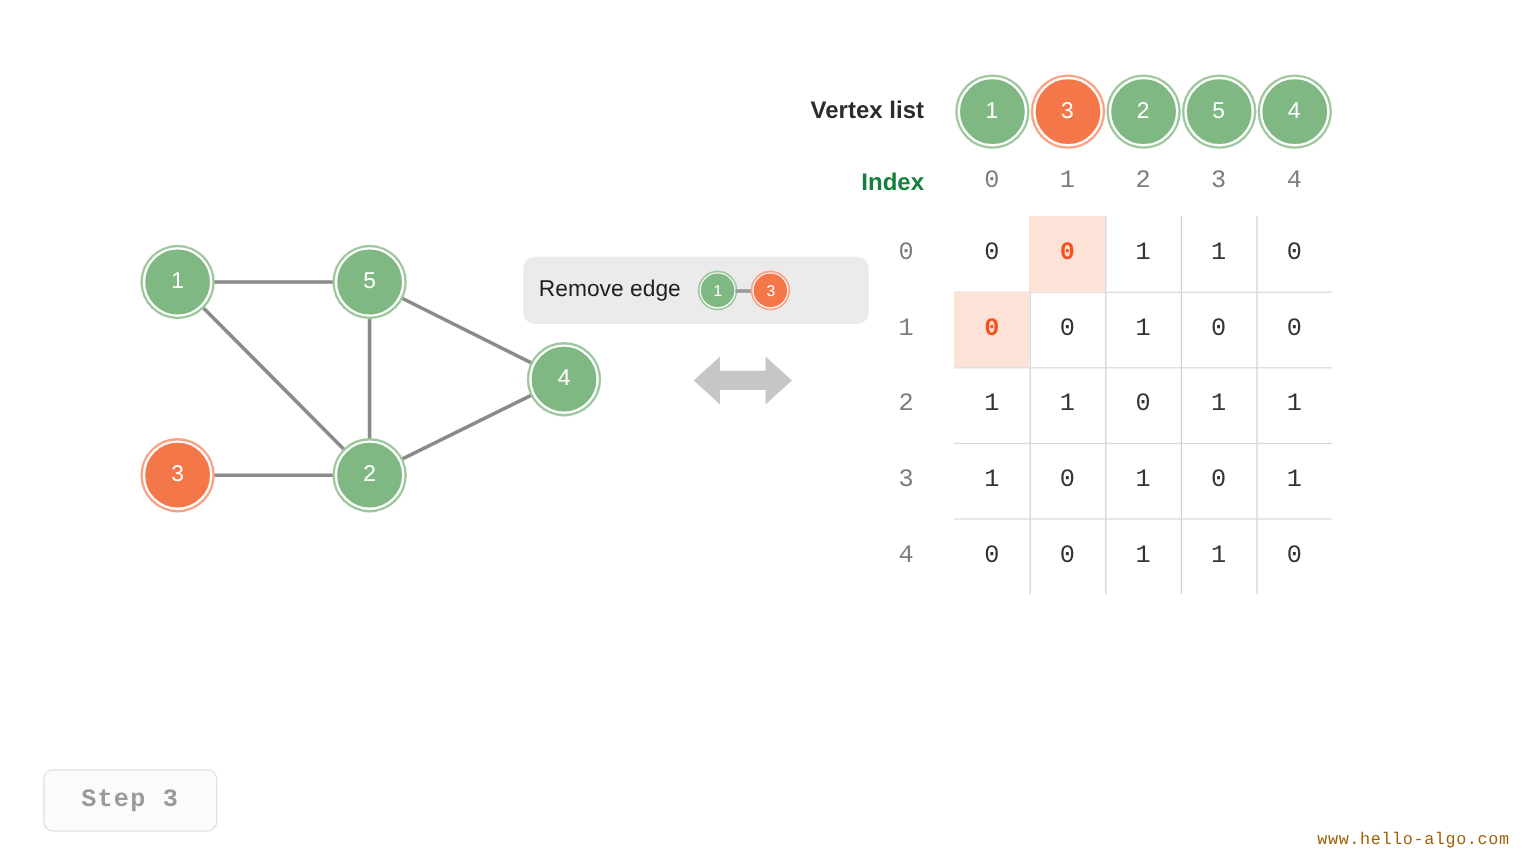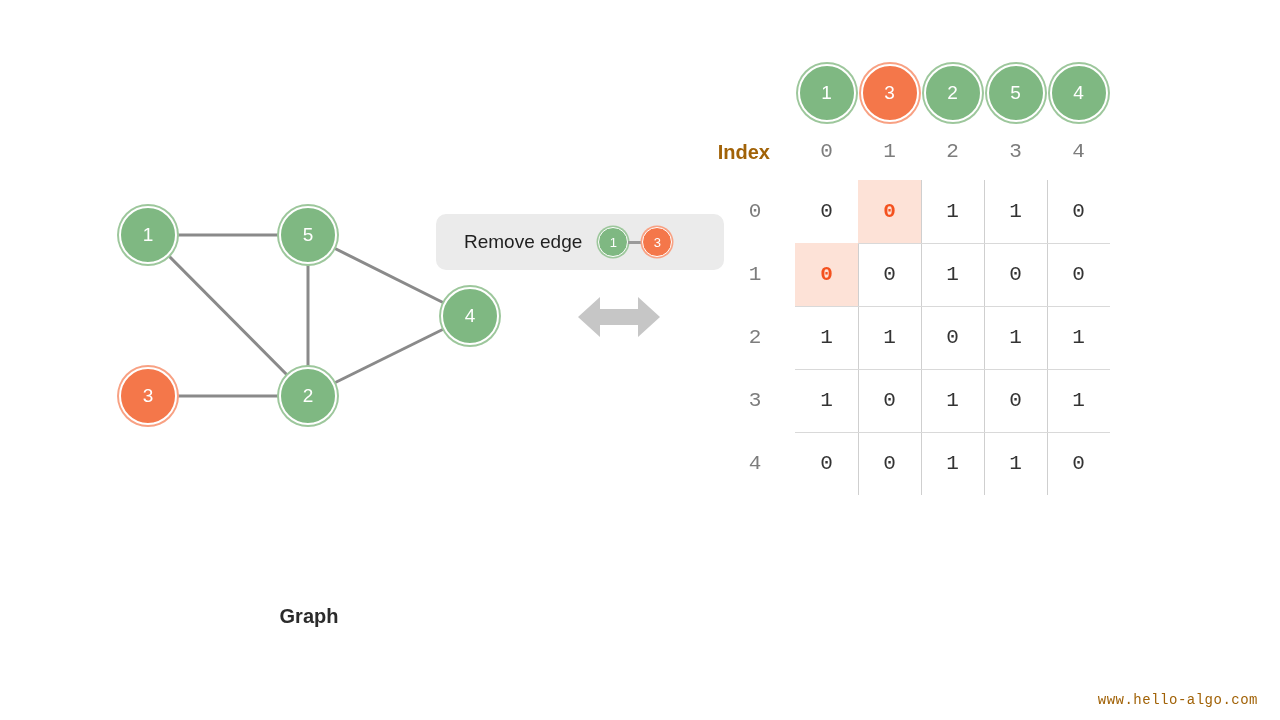--- a/index.html
+++ b/index.html
@@ -52,21 +52,21 @@
 
   
   #op-chip {
     position: absolute;
     left: 436px; top: 214px;
     width: 288px; height: 56px;
     background: #ebebeb;
     border-radius: 10px;
     display: flex;
     align-items: center;
-    padding-left: 28px;
+    padding-left: 13px;
     box-sizing: border-box;
   }
   #op-chip .op-text {
     font-size: 19px;
     color: #1f1f1f;
     font-family: "Liberation Sans", sans-serif;
     white-space: nowrap;
   }
   .mini-node {
     width: 30px; height: 30px;
@@ -111,21 +111,21 @@
     position: absolute;
     text-align: right;
     font-family: "Liberation Sans", sans-serif;
   }
   #vertex-list-label {
     left: 560px; top: 81px; width: 210px;
     font-size: 20px; font-weight: bold; color: #2b2b2b;
   }
   #index-label {
     left: 560px; top: 141px; width: 210px;
-    font-size: 20px; font-weight: bold; color: #a16207;
+    font-size: 20px; font-weight: bold; color: #15803d;
   }
 
   .vlist-cell {
     position: absolute;
     top: 64px;
     width: 58px;
     display: flex;
     justify-content: center;
   }
   .vlist-cell .node { position: relative; left: auto; top: auto; }
@@ -256,20 +256,21 @@
       <span class="mini-edge"></span>
       <span class="mini-node orange">3</span>
     </span>
   </div>
 
   <svg id="double-arrow" width="82" height="46" viewBox="0 0 82 46">
     <path d="M0 23 L22 3 L22 15 L60 15 L60 3 L82 23 L60 43 L60 31 L22 31 L22 43 Z" fill="#c6c6c6"></path>
   </svg>
 
   <div id="matrix-panel">
+    <div class="hdr-label" id="vertex-list-label">Vertex list</div>
     <div class="hdr-label" id="index-label">Index</div>
     <div id="vertex-list-row">
         <div class="vlist-cell" style="left: 797.5px;">
           <div class="node green">1</div>
         </div>
         <div class="vlist-cell" style="left: 860.5px;">
           <div class="node orange">3</div>
         </div>
         <div class="vlist-cell" style="left: 923.5px;">
           <div class="node green">2</div>
@@ -325,18 +326,18 @@
         <div class="gridline-v" style="left: 252px; top: 0px; height: 315px;"></div>
         <div class="gridline-h" style="top: 63px; left: 0px; width: 315px;"></div>
         <div class="gridline-h" style="top: 126px; left: 0px; width: 315px;"></div>
         <div class="gridline-h" style="top: 189px; left: 0px; width: 315px;"></div>
         <div class="gridline-h" style="top: 252px; left: 0px; width: 315px;"></div>
         <div class="mcell hl" style="left: 63px; top: 0px;">0</div>
         <div class="mcell hl" style="left: 0px; top: 63px;">0</div>
       </div>
   </div>
 
-  <div class="caption" id="caption-graph">Graph</div>
-
+
+  <div id="step-badge">Step  3</div>
 
   <div id="watermark">www.hello-algo.com</div>
 
 </div>
 
 </body></html>

